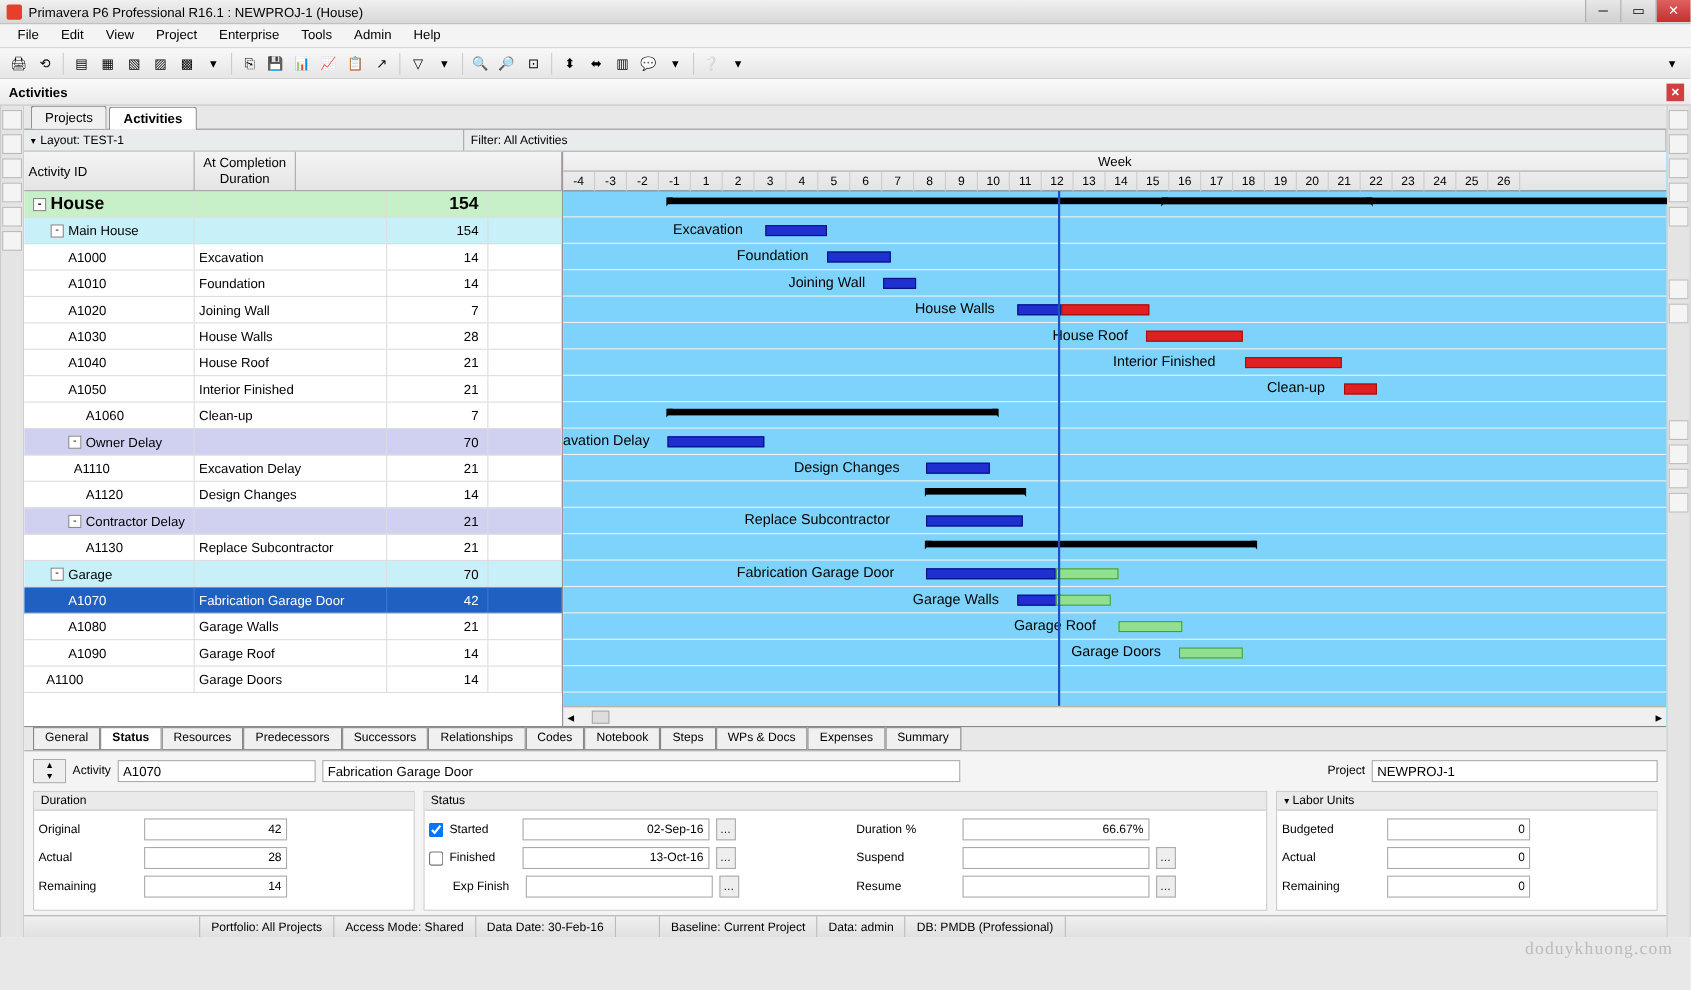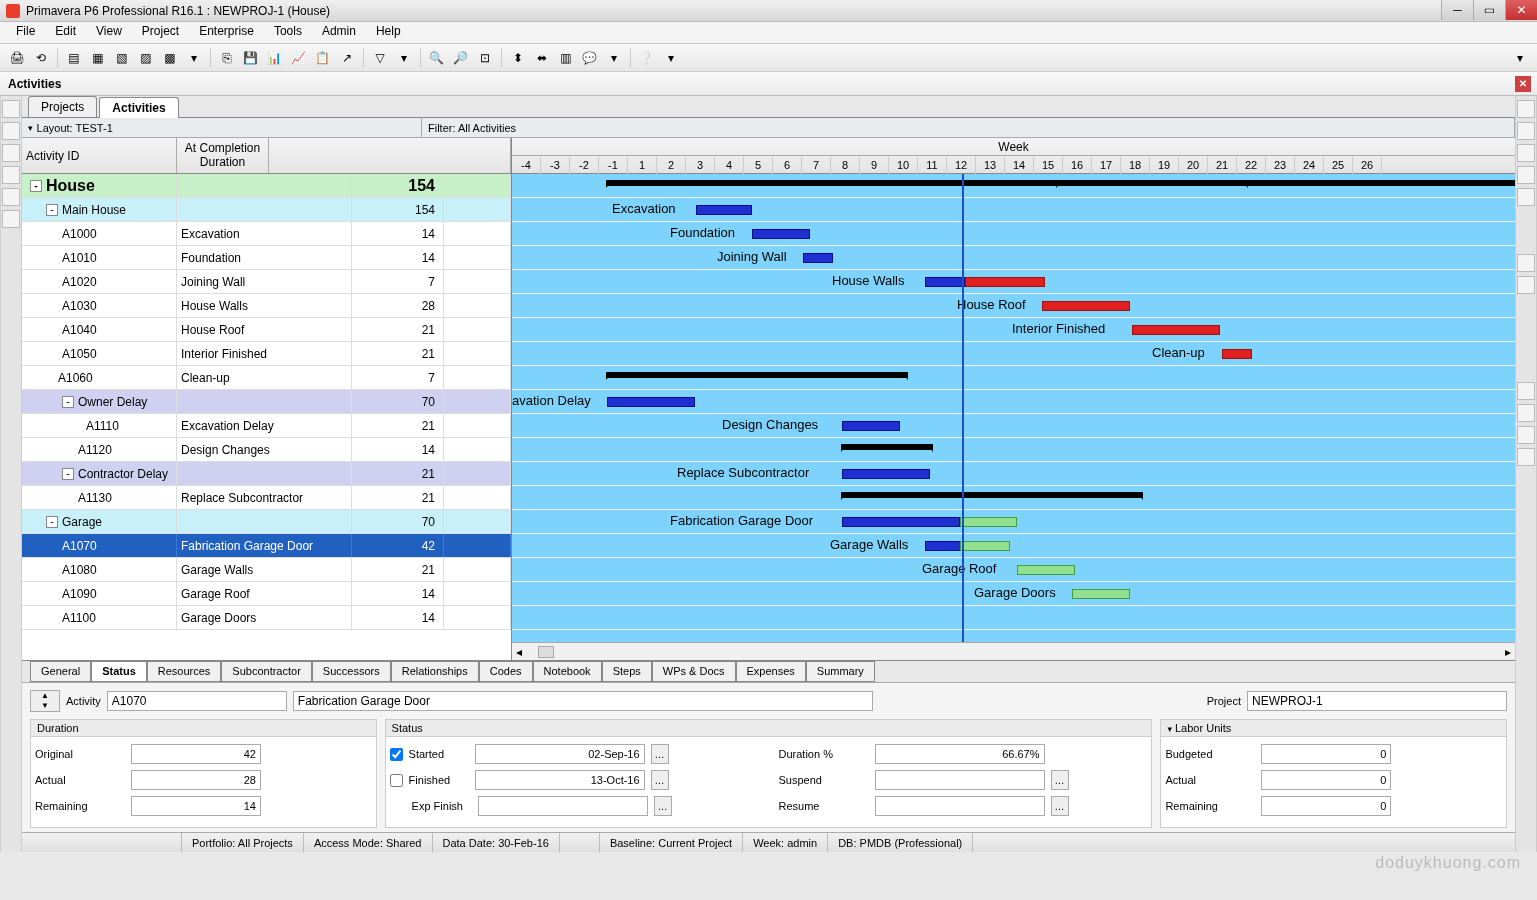--- a/index.html
+++ b/index.html
@@ -116,21 +116,21 @@
 .field-row label { width:90px; font-size:11px;}
 .field-row input[type=text] { border:1px solid #aaa; height:20px; padding:0 4px; font-size:11px; text-align:right; background:#fff;}
 .field-row .date-in { width:170px; text-align:left; }
 .field-row .num-in { width:130px; }
 .field-row .picker-btn { width:18px; height:20px; border:1px solid #aaa; background:#eee; cursor:pointer; font-size:10px;}
 
 
 .status-bar { height:20px; background:linear-gradient(#f0f0f0,#e0e0e0); border-top:1px solid #aaa; display:flex; align-items:center; font-size:11px;}
 .status-cell { border-right:1px solid #bbb; padding:0 10px; height:100%; display:flex; align-items:center;}
 
-.watermark { position:absolute; right:16px; bottom:28px; color:#bbb; font-size:16px; letter-spacing:1px; pointer-events:none;}
+.watermark { position:absolute; right:16px; bottom:28px; color:#bbb; font-size:16px; letter-spacing:1px; pointer-events:none;font-family:Liberation Serif, serif;}
 </style>
 </head>
 <body>
 
 <div class="window">
 
   <div class="title-bar">
     <div class="app-icon"></div>
     <div class="title">Primavera P6 Professional R16.1 : NEWPROJ-1 (House)</div>
     <div class="win-controls">
@@ -280,36 +280,36 @@
                 <div class="cell dur">21</div>
                 <div class="cell last"></div>
               </div>
               <div class="row">
                 <div class="cell id" style="padding-left:40px">A1050</div>
                 <div class="cell name">Interior Finished</div>
                 <div class="cell dur">21</div>
                 <div class="cell last"></div>
               </div>
               <div class="row">
-                <div class="cell id" style="padding-left:36px">A1060</div>
+                <div class="cell id" style="padding-left:56px">A1060</div>
                 <div class="cell name">Clean-up</div>
                 <div class="cell dur">7</div>
                 <div class="cell last"></div>
               </div>
               <div class="row wbs2">
                 <div class="cell id" style="padding-left:40px">
                   <span class="indent-btn">-</span>
                   <span>Owner Delay</span>
                 </div>
                 <div class="cell name"></div>
                 <div class="cell dur">70</div>
                 <div class="cell last"></div>
               </div>
               <div class="row">
-                <div class="cell id" style="padding-left:64px">A1110</div>
+                <div class="cell id" style="padding-left:45px">A1110</div>
                 <div class="cell name">Excavation Delay</div>
                 <div class="cell dur">21</div>
                 <div class="cell last"></div>
               </div>
               <div class="row">
                 <div class="cell id" style="padding-left:56px">A1120</div>
                 <div class="cell name">Design Changes</div>
                 <div class="cell dur">14</div>
                 <div class="cell last"></div>
               </div>
@@ -349,21 +349,21 @@
                 <div class="cell dur">21</div>
                 <div class="cell last"></div>
               </div>
               <div class="row">
                 <div class="cell id" style="padding-left:40px">A1090</div>
                 <div class="cell name">Garage Roof</div>
                 <div class="cell dur">14</div>
                 <div class="cell last"></div>
               </div>
               <div class="row">
-                <div class="cell id" style="padding-left:40px">A1100</div>
+                <div class="cell id" style="padding-left:20px">A1100</div>
                 <div class="cell name">Garage Doors</div>
                 <div class="cell dur">14</div>
                 <div class="cell last"></div>
               </div>
             </div>
         </div>
 
         <div class="gantt-pane">
           <div class="gantt-head">
             <div class="gantt-head-top">Week</div>
@@ -483,21 +483,21 @@
             <div style="flex:1"></div>
             <span style="margin-right:4px">▸</span>
           </div>
         </div>
       </div>
 
       <div class="detail-tabs" id="detail-tabs">
           <div class="dtab">General</div>
           <div class="dtab active">Status</div>
           <div class="dtab">Resources</div>
-          <div class="dtab">Subcontractor</div>
+          <div class="dtab">Predecessors</div>
           <div class="dtab">Successors</div>
           <div class="dtab">Relationships</div>
           <div class="dtab">Codes</div>
           <div class="dtab">Notebook</div>
           <div class="dtab">Steps</div>
           <div class="dtab">WPs &amp; Docs</div>
           <div class="dtab">Expenses</div>
           <div class="dtab">Summary</div>
         </div>
 
@@ -593,21 +593,21 @@
         </div>
       </div>
 
       <div class="status-bar">
         <div class="status-cell" style="width:160px"></div>
         <div class="status-cell">Portfolio: All Projects</div>
         <div class="status-cell">Access Mode: Shared</div>
         <div class="status-cell">Data Date: 30-Feb-16</div>
         <div class="status-cell" style="width:40px"></div>
         <div class="status-cell">Baseline: Current Project</div>
-        <div class="status-cell">Week: admin</div>
+        <div class="status-cell">Data: admin</div>
         <div class="status-cell">DB: PMDB (Professional)</div>
       </div>
     </div>
 
     <div class="right-dock">
       <div class="dock-btn"></div>
       <div class="dock-btn"></div>
       <div class="dock-btn"></div>
       <div class="dock-btn"></div>
       <div class="dock-btn"></div>

